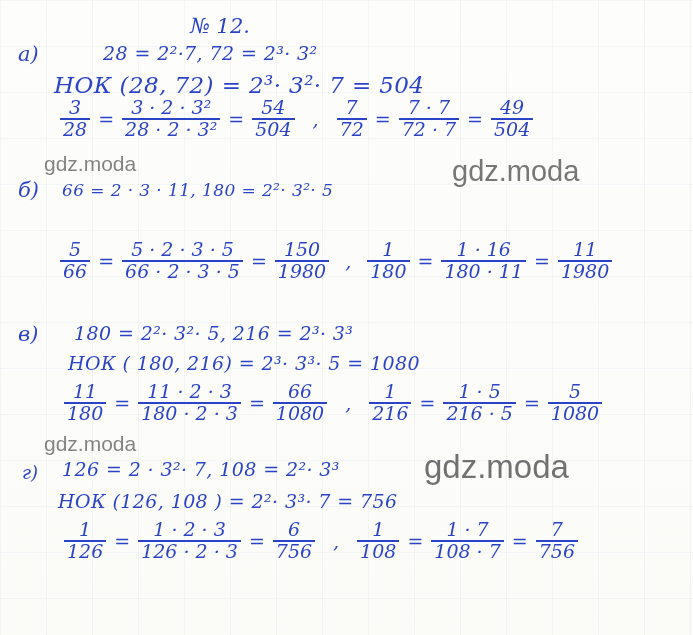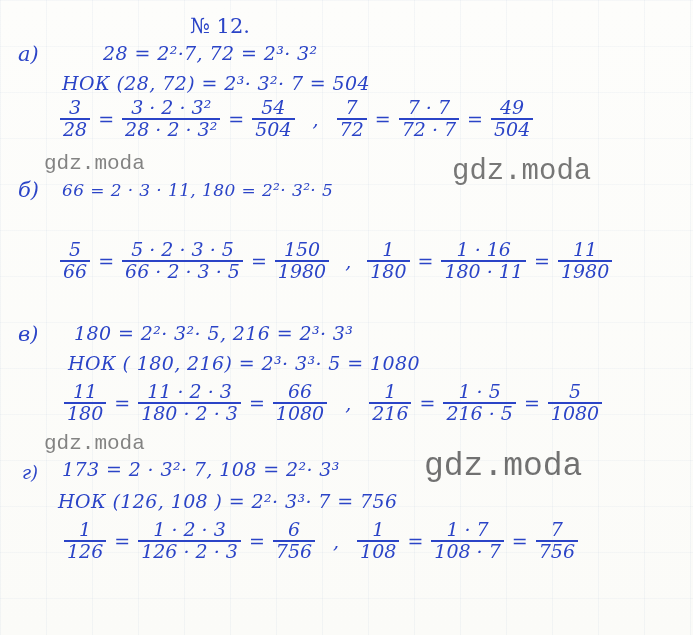--- a/index.html
+++ b/index.html
@@ -54,47 +54,48 @@
   }
   .label{
     position:absolute;
     font-family:"DejaVu Serif",serif;
     font-style:italic;
     color:#2b44c7;
   }
   .title{
     position:absolute;
     font-family:"DejaVu Serif",serif;
+    font-style:italic;
     color:#2b44c7;
   }
   
   .wm{
     position:absolute;
-    font-family:Liberation Mono, monospace;
+    font-family:Liberation Sans, sans-serif;
     color:#4a4a4a;
     opacity:.72;
     text-shadow:0 1px 0 rgba(255,255,255,.6);
     white-space:nowrap;
   }
   .wm.small{font-size:21px;color:#555;}
   .wm.big{font-size:29px;color:#444;}
   .wm.huge{font-size:33px;color:#3d3d3d;}
 </style>
 </head>
 <body>
 
 <div class="paper"></div>
 
 <div class="sheet">
 
   <div class="title" style="left:190px;top:14px;font-size:21px;">№ 12.</div>
 
   <div class="label" style="left:18px;top:42px;font-size:21px;">а)</div>
   <div class="hand" style="left:103px;top:42px;font-size:19px;">28 = 2²·7,  72 = 2³· 3²</div>
-  <div class="hand" style="left:62px;top:72px;font-size:19px;">НОК (28, 72) = 2³· 3²· 7 = 504</div>
+  <div class="hand" style="left:54px;top:72px;font-size:23px;">НОК (28, 72) = 2³· 3²· 7 = 504</div>
 
   <div class="row" style="left:58px;top:98px;font-size:19px;">
     <span class="frac">
       <span class="num">3</span>
       <span class="den">28</span>
     </span>
     <span>=</span>
     <span class="frac">
       <span class="num">3 · 2 · 3²</span>
       <span class="den">28 · 2 · 3²</span>
@@ -186,21 +187,21 @@
       <span class="den">216 · 5</span>
     </span>
     <span>=</span>
     <span class="frac">
       <span class="num">5</span>
       <span class="den">1080</span>
     </span>
   </div>
 
   <div class="label" style="left:22px;top:462px;font-size:18px;">г)</div>
-  <div class="hand" style="left:62px;top:458px;font-size:19px;">173 = 2 · 3²· 7,   108 = 2²· 3³</div>
+  <div class="hand" style="left:62px;top:458px;font-size:19px;">126 = 2 · 3²· 7,   108 = 2²· 3³</div>
   <div class="hand" style="left:58px;top:490px;font-size:19px;">НОК (126, 108 ) = 2²· 3³· 7 = 756</div>
 
   <div class="row" style="left:62px;top:520px;font-size:19px;">
     <span class="frac">
       <span class="num">1</span>
       <span class="den">126</span>
     </span>
     <span>=</span>
     <span class="frac">
       <span class="num">1 · 2 · 3</span>

